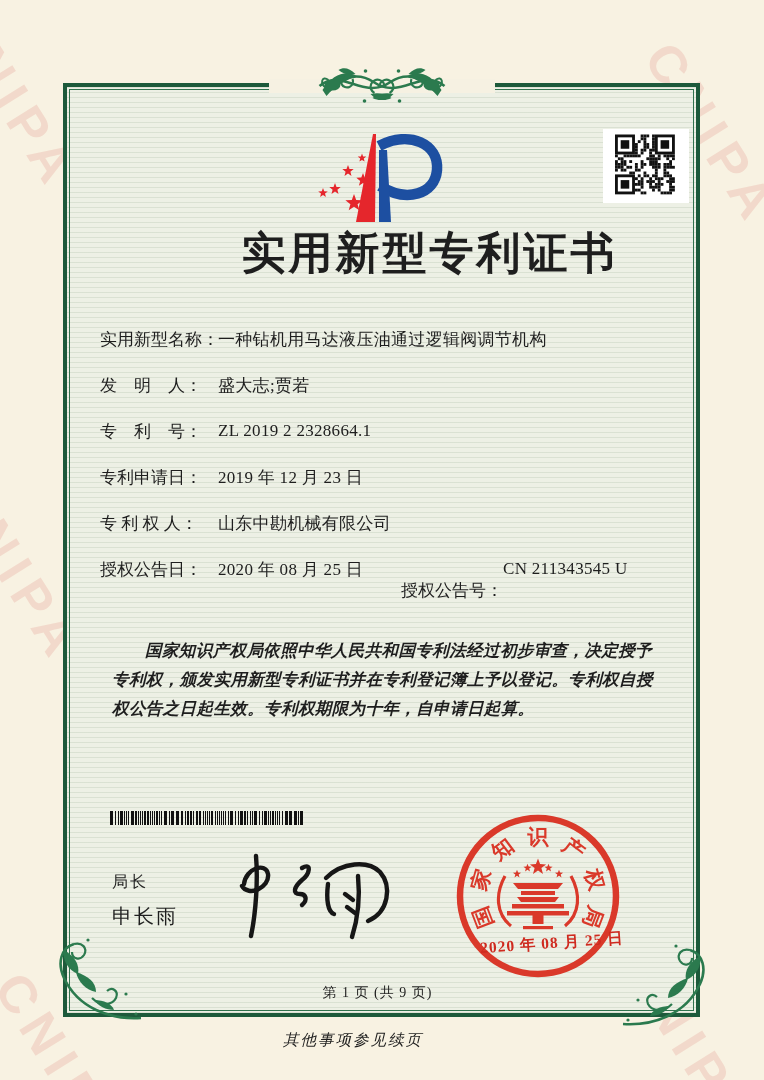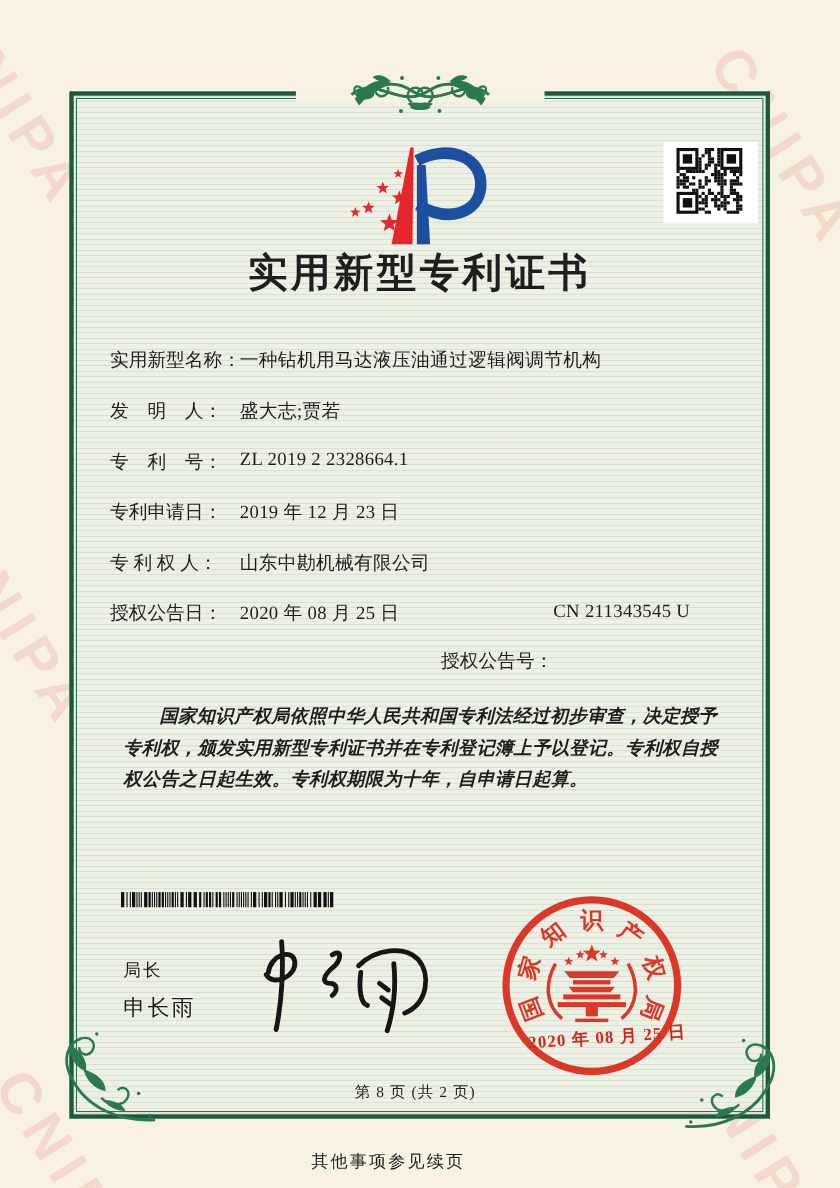--- a/index.html
+++ b/index.html
@@ -23,25 +23,25 @@
   .top-orn{position:absolute;left:257px;top:57px;width:250px;height:52px;}
   .corner-orn{position:absolute;width:100px;height:88px;}
   .corner-orn.bl{left:44px;top:936px;}
   .corner-orn.br{left:620px;top:942px;}
 
   
   .cert-number{position:absolute;left:100px;top:136px;font-size:16px;letter-spacing:1.5px;}
   .logo{position:absolute;left:312px;top:126px;width:150px;height:100px;}
   .qr{position:absolute;left:603px;top:129px;width:86px;height:74px;}
   .cert-title{position:absolute;left:63px;top:224px;width:637px;text-align:center;
-      font-size:36px;font-weight:bold;letter-spacing:3px;}
+      font-size:44px;font-weight:bold;letter-spacing:3px;padding-left:48px;}
 
   
   .fields{position:absolute;left:100px;top:316px;width:572px;font-size:17px;}
-  .frow{height:46px;display:flex;white-space:nowrap;}
+  .frow{height:46px;display:flex;align-items:center;white-space:nowrap;}
   .flabel{display:inline-block;width:118px;flex:0 0 118px;}
   .flabel.auto{width:auto;flex:0 0 auto;margin-top:43px;}
   .fvalue{letter-spacing:.3px;}
   .fvalue.w7a{display:inline-block;min-width:183px;}
 
   
   .body-text{position:absolute;left:100px;top:624px;width:570px;
       font-size:16.5px;line-height:29px;font-style:italic;letter-spacing:.4px;}
   .body-text p{margin:12px;text-indent:2em;font-weight:bold;}
 
@@ -50,21 +50,21 @@
   .issuer-title{position:absolute;left:112px;top:872px;font-size:16px;font-family:"Liberation Sans",sans-serif;letter-spacing:2px;}
   .issuer-name{position:absolute;left:112px;top:903px;font-size:20px;font-family:"Liberation Sans",sans-serif;letter-spacing:2px;}
   .signature{position:absolute;left:222px;top:850px;width:180px;height:96px;}
 
   .seal{position:absolute;left:448px;top:806px;width:180px;height:180px;opacity:.95;}
   .seal-date{position:absolute;left:480px;top:933px;font-size:15.5px;color:#cf2a1f;
       letter-spacing:1px;transform:rotate(-4deg);white-space:nowrap;font-weight:bold;}
 
   .page-number{position:absolute;left:63px;top:984px;width:629px;text-align:center;font-size:14px;letter-spacing:1px;}
   .continuation-note{position:absolute;left:0;top:1030px;width:706px;text-align:center;
-      font-size:15.5px;letter-spacing:2px;margin-top:16px;}
+      font-size:15.5px;font-style:italic;letter-spacing:2px;}
 </style>
 </head>
 <body>
 
 <div class="page">
 
   <div class="wm" style="left:-42px;top:-18px">CNIPA</div>
   <div class="wm" style="left:186px;top:118px">CNIPA</div>
   <div class="wm" style="left:658px;top:18px">CNIPA</div>
   <div class="wm" style="left:430px;top:328px">CNIPA</div>
@@ -439,16 +439,16 @@
       <rect x="-26" y="8" width="52" height="4.5"></rect>
       <rect x="-31" y="15" width="62" height="4.5"></rect>
       <rect x="-5.5" y="19" width="11" height="9"></rect>
       <path d="M-33,-20 C-43,-2 -42,18 -27,30" fill="none" stroke="#d93021" stroke-width="3.2"></path>
       <path d="M33,-20 C43,-2 42,18 27,30" fill="none" stroke="#d93021" stroke-width="3.2"></path>
       <rect x="-15" y="30" width="30" height="3.2"></rect>
     </g>
   </svg>
   <div class="seal-date">2020 年 08 月 25 日</div>
 
-  <div class="page-number">第 8 页 (共 2 页)</div>
+  <div class="page-number">第 1 页 (共 9 页)</div>
   <div class="continuation-note">其他事项参见续页</div>
 
 </div>
 
 </body></html>

